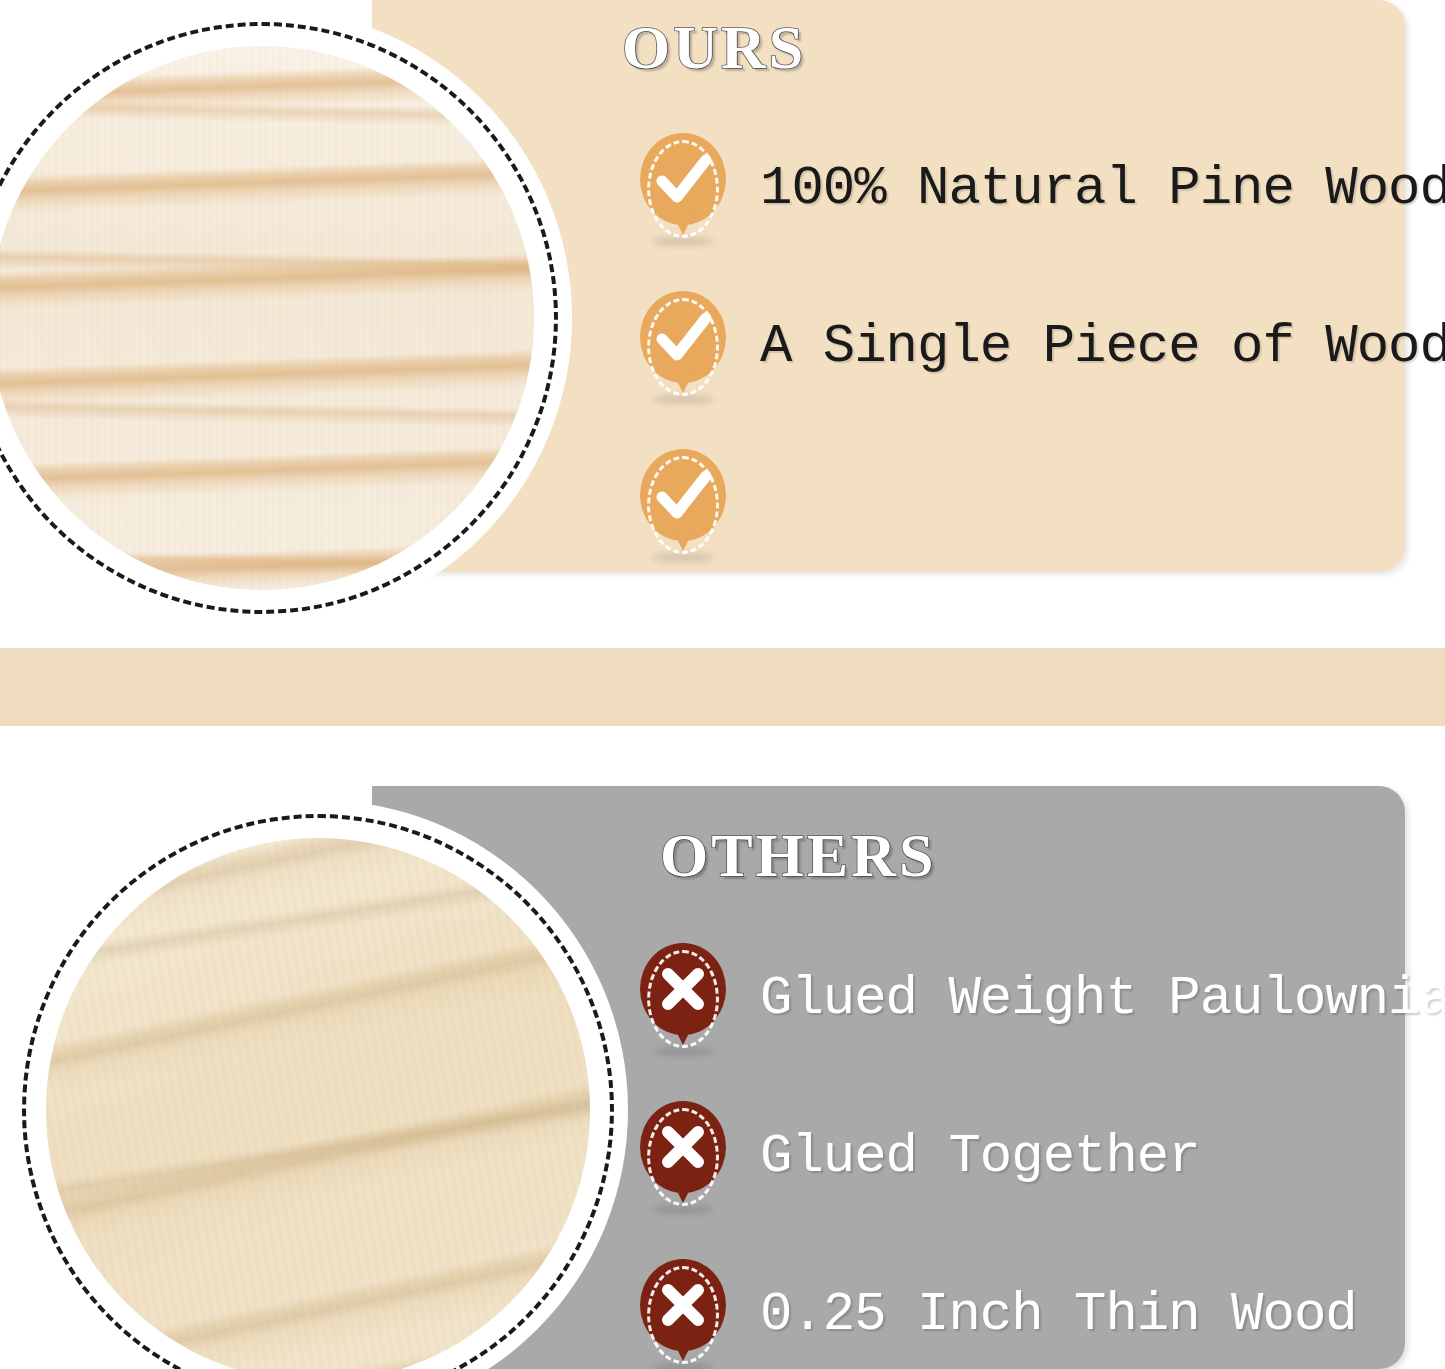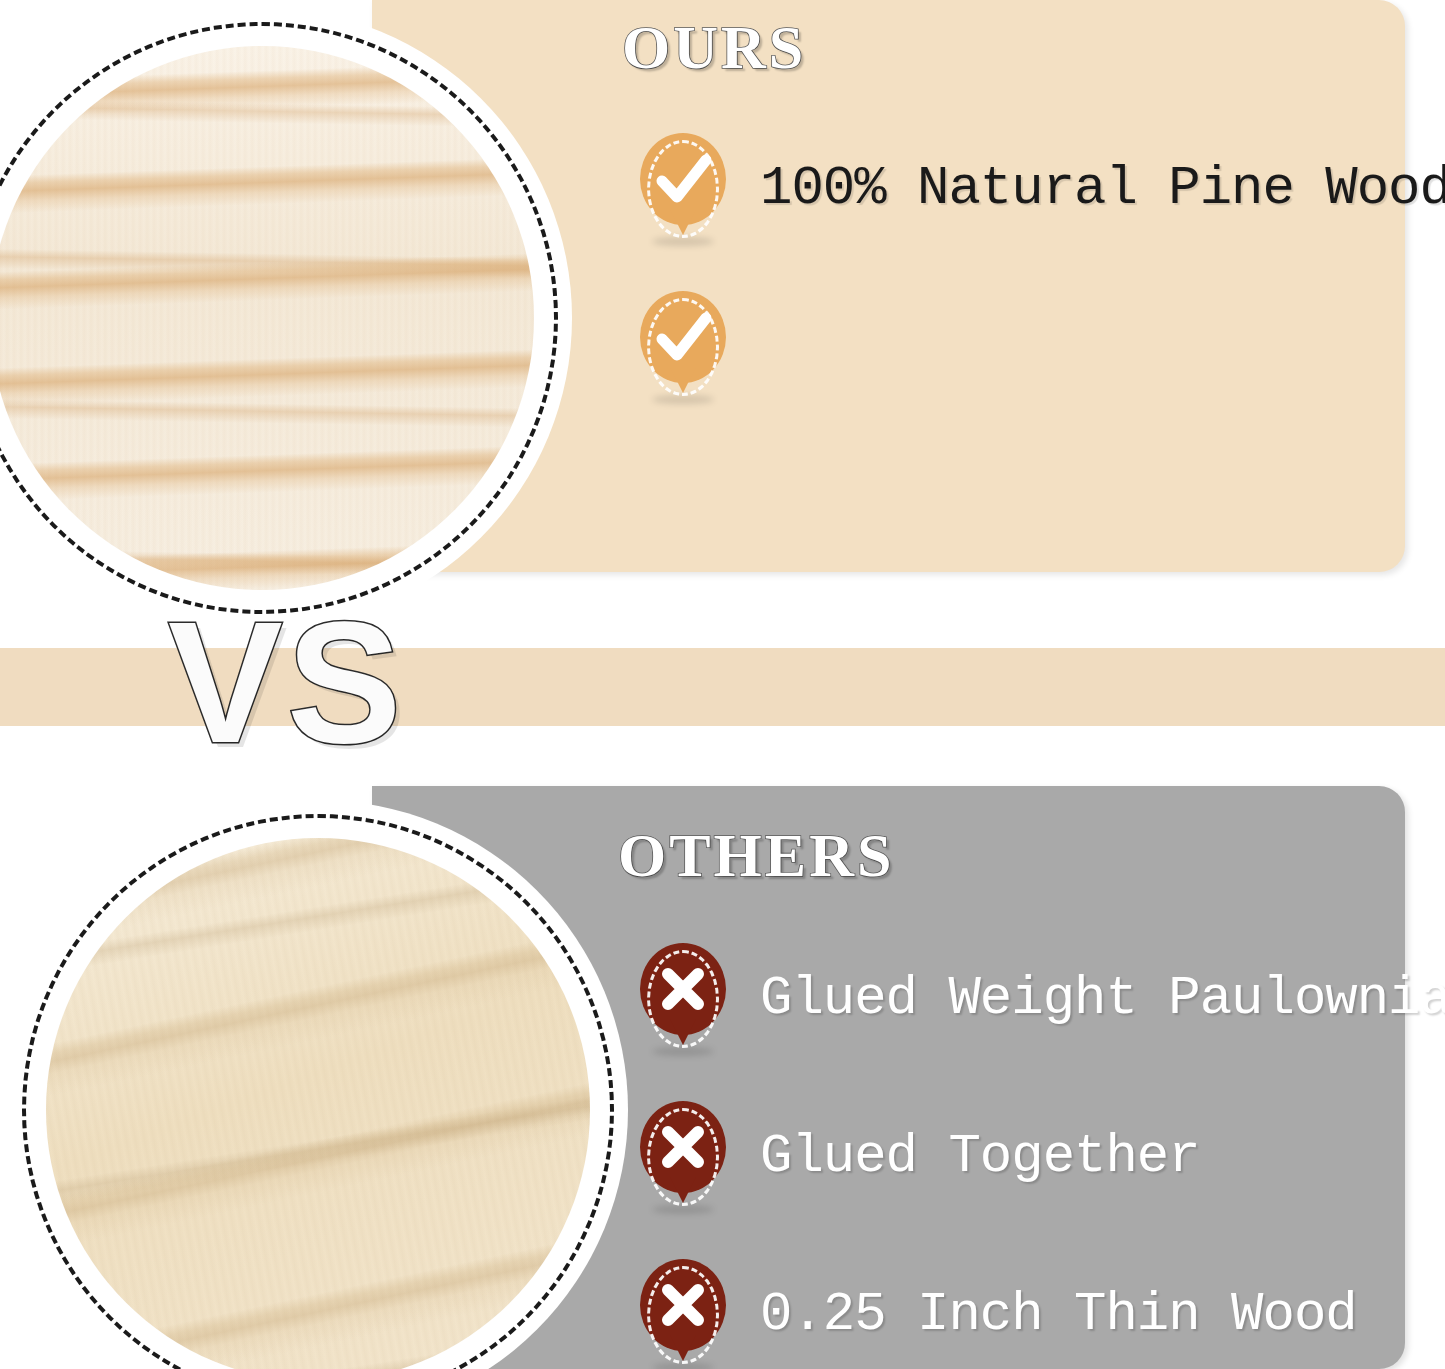--- a/index.html
+++ b/index.html
@@ -177,21 +177,21 @@
     font-size: 62px;
     line-height: 62px;
     color: #FFFFFF;
     letter-spacing: 3px;
     -webkit-text-stroke: 1.6px #5A5A5A;
     paint-order: stroke fill;
     text-shadow: 3px 3px 2px rgba(0,0,0,0.22);
     user-select: none;
   }
   #title-ours   { left: 622px; top: 16px; }
-  #title-others { left: 618px; top: 824px; }
+  #title-others { left: 660px; top: 824px; }
 
   
   .feature-list {
     position: absolute;
     left: 640px;
     width: 760px;
   }
   #list-ours   { top: 110px; }
   #list-others { top: 920px; }
 
@@ -308,37 +308,48 @@
         <div class="badge-head"></div>
         <div class="badge-tail"></div>
         <div class="badge-ring"></div>
         <svg class="badge-glyph" viewBox="0 0 86 92">
           <path d="M22 48 L37 64 L66 27" fill="none" stroke="#FFFFFF" stroke-width="11" stroke-linecap="round" stroke-linejoin="round"></path>
         </svg>
       </div>
       <div class="feature-label">100% Natural Pine Wood</div>
     </div>
 
-
     <div class="feature-row">
       <div class="badge badge-check">
         <div class="badge-shadow"></div>
         <div class="badge-head"></div>
         <div class="badge-tail"></div>
         <div class="badge-ring"></div>
         <svg class="badge-glyph" viewBox="0 0 86 92">
           <path d="M22 48 L37 64 L66 27" fill="none" stroke="#FFFFFF" stroke-width="11" stroke-linecap="round" stroke-linejoin="round"></path>
         </svg>
       </div>
+      <div class="feature-label">A Single Piece of Wood</div>
+    </div>
+
+    <div class="feature-row">
+      <div class="badge badge-check">
+        <div class="badge-shadow"></div>
+        <div class="badge-head"></div>
+        <div class="badge-tail"></div>
+        <div class="badge-ring"></div>
+        <svg class="badge-glyph" viewBox="0 0 86 92">
+          <path d="M22 48 L37 64 L66 27" fill="none" stroke="#FFFFFF" stroke-width="11" stroke-linecap="round" stroke-linejoin="round"></path>
+        </svg>
+      </div>
     </div>
 
   </div>
 
   <div class="vs-band"></div>
-  <div class="vs-text">VS</div>
 
   <div class="section-title" id="title-others">OTHERS</div>
 
   <div class="feature-list" id="list-others">
 
     <div class="feature-row">
       <div class="badge badge-cross">
         <div class="badge-shadow"></div>
         <div class="badge-head"></div>
         <div class="badge-tail"></div>

